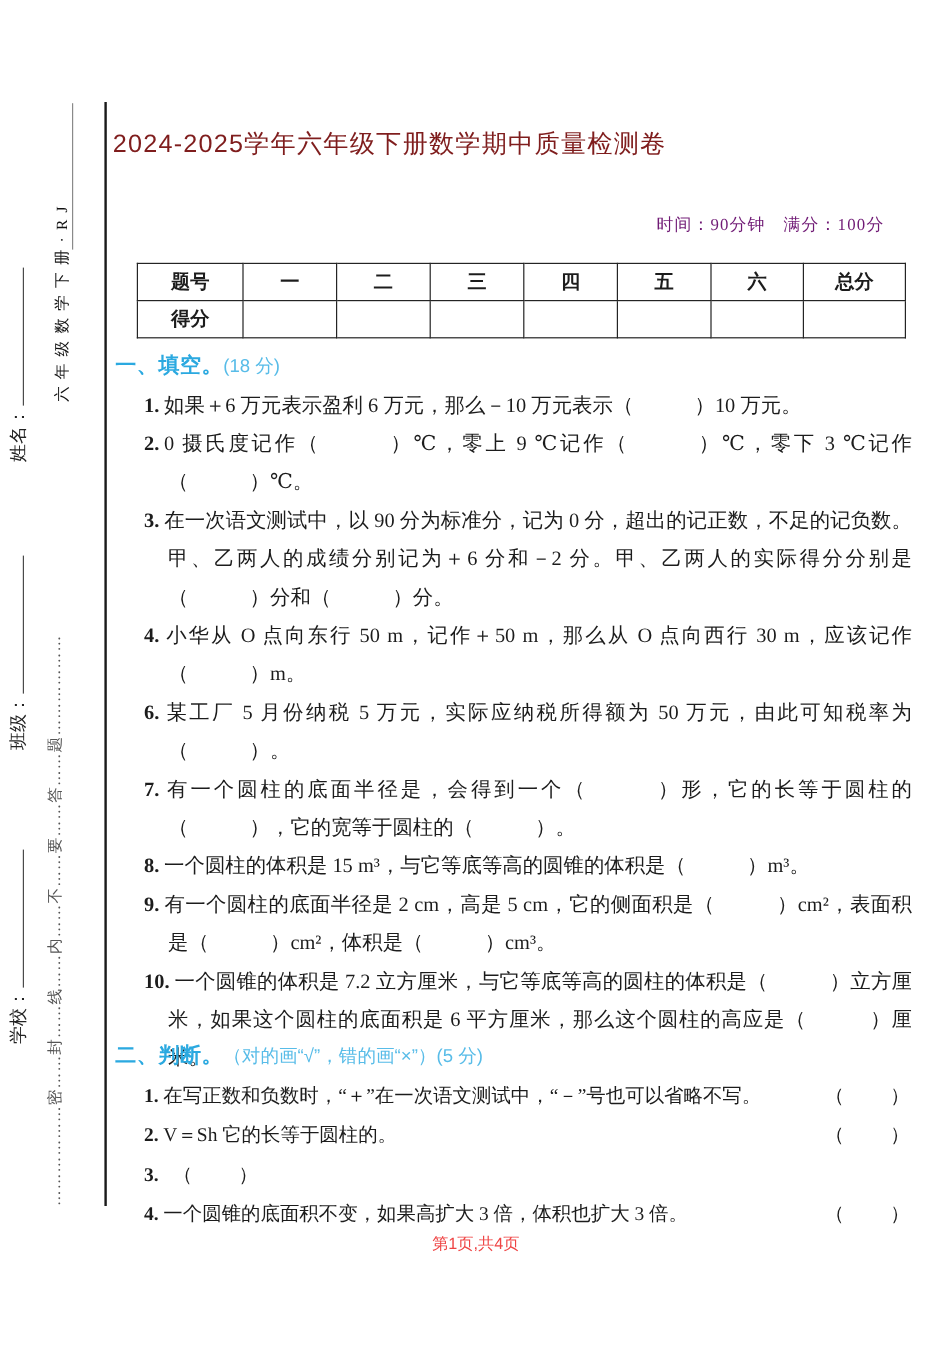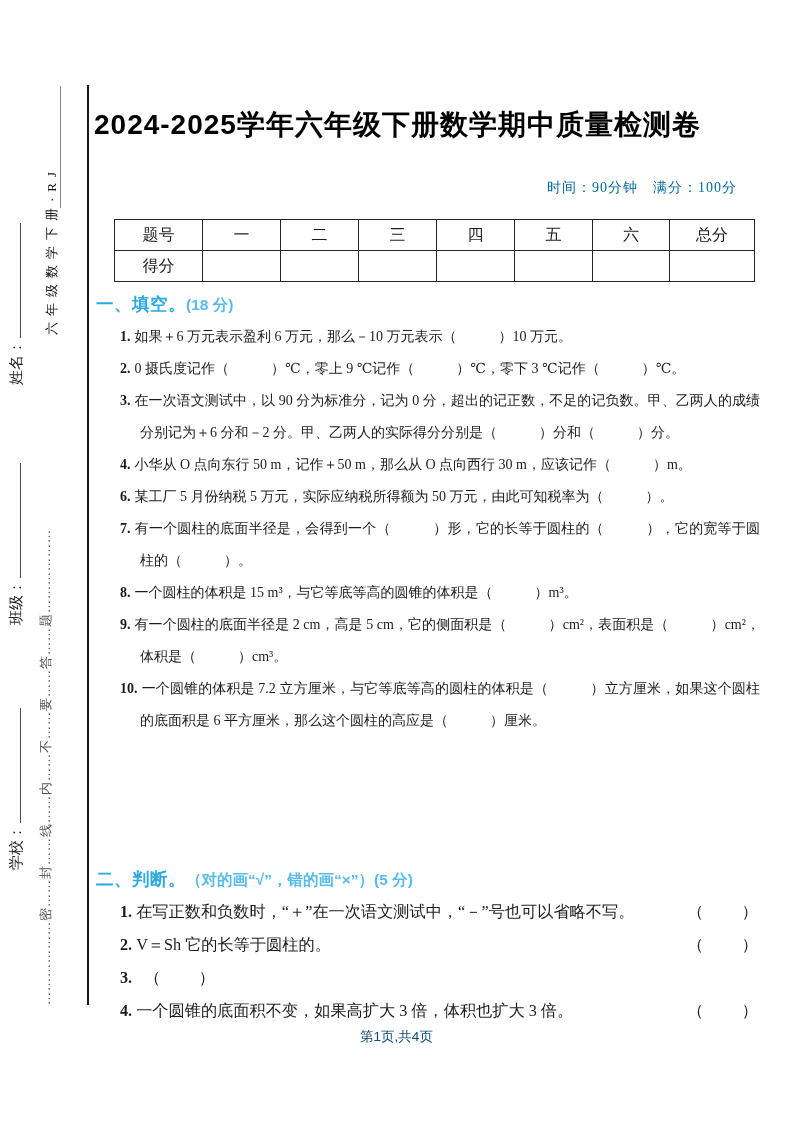--- a/index.html
+++ b/index.html
@@ -19,54 +19,54 @@
   }
   .margin-field { left:26px; font-size:15px; color:#222; }
   .margin-field .blank { display:inline-block; width:115px; height:13px; border-bottom:1.5px solid #4a4a4a; margin-left:2px; }
   .book-label { left:62px; top:315px; font-size:13px; letter-spacing:6px; color:#111;
                 font-family:"Liberation Serif","DejaVu Serif",serif; }
   .seal-text  { left:55px; top:987px; font-size:13px; letter-spacing:1px; color:#555; height:18px; line-height:18px; }
 
   
   .title {
     position:absolute; left:94px; top:106px; width:690px; white-space:nowrap;
-    font-family:"Liberation Sans","DejaVu Sans",sans-serif; font-weight:bold;
-    font-size:28px; letter-spacing:1px; color:#000000;
+    font-family:"Liberation Sans","DejaVu Sans",sans-serif; font-weight:normal;
+    font-size:21px; letter-spacing:1px; color:#7f1d1d;
   }
-  .meta { position:absolute; right:56px; top:179px; font-size:14px; color:#0369a1; letter-spacing:1px; }
+  .meta { position:absolute; right:56px; top:179px; font-size:14px; color:#701a75; letter-spacing:1px; }
 
   
   .score-table { position:absolute; left:114px; top:219px; border-collapse:collapse; table-layout:fixed; }
   .score-table th, .score-table td {
-    border:1.6px solid #242424; font-weight:normal; font-size:16px; text-align:center;
+    border:1.6px solid #242424; font-weight:bold; font-size:16px; text-align:center;
     height:30px; padding:0; color:#1c1c1c;
   }
 
   
   .section { position:absolute; left:96px; width:664px; }
   #section-fill  { top:288px; }
   #section-judge { top:863px; }
 
   .sec-heading {
     font-family:"Liberation Sans","DejaVu Sans",sans-serif; font-weight:bold;
     font-size:17.5px; line-height:32px; color:#2ba9e0; letter-spacing:0.5px;
   }
-  .sec-heading .note { font-weight:bold; font-size:15.5px; color:#58bce8; letter-spacing:0; }
+  .sec-heading .note { font-weight:normal; font-size:15.5px; color:#58bce8; letter-spacing:0; }
 
-  .q { font-size:14px; line-height:32px; padding-left:44px; text-indent:-20px; text-align:justify; }
+  .q { font-size:17px; line-height:32px; padding-left:44px; text-indent:-20px; text-align:justify; }
   .q .qno { font-weight:bold; margin-right:4px; font-family:"Liberation Serif","DejaVu Serif",serif; }
 
   .judge { display:flex; align-items:baseline; font-size:16.2px; line-height:33px; padding-left:24px; }
   .judge .qno { font-weight:bold; margin-right:4px; }
   .judge .jtext { flex:1; }
   .judge .slot { margin-left:8px; letter-spacing:2px; }
 
   
   .footer { position:absolute; left:0; top:1028px; width:793px; text-align:center;
-            font-size:13.5px; color:#0c4a6e; font-family:"Liberation Sans","DejaVu Sans",sans-serif; }
+            font-size:13.5px; color:#ef4444; font-family:"Liberation Sans","DejaVu Sans",sans-serif; }
 </style>
 </head>
 <body>
 
 <div class="border-line"></div>
 <div class="seal-rule"></div>
 
 <div class="vrot margin-field" style="top:365px;">
   <span>姓名：</span><span class="blank"></span>
 </div>

